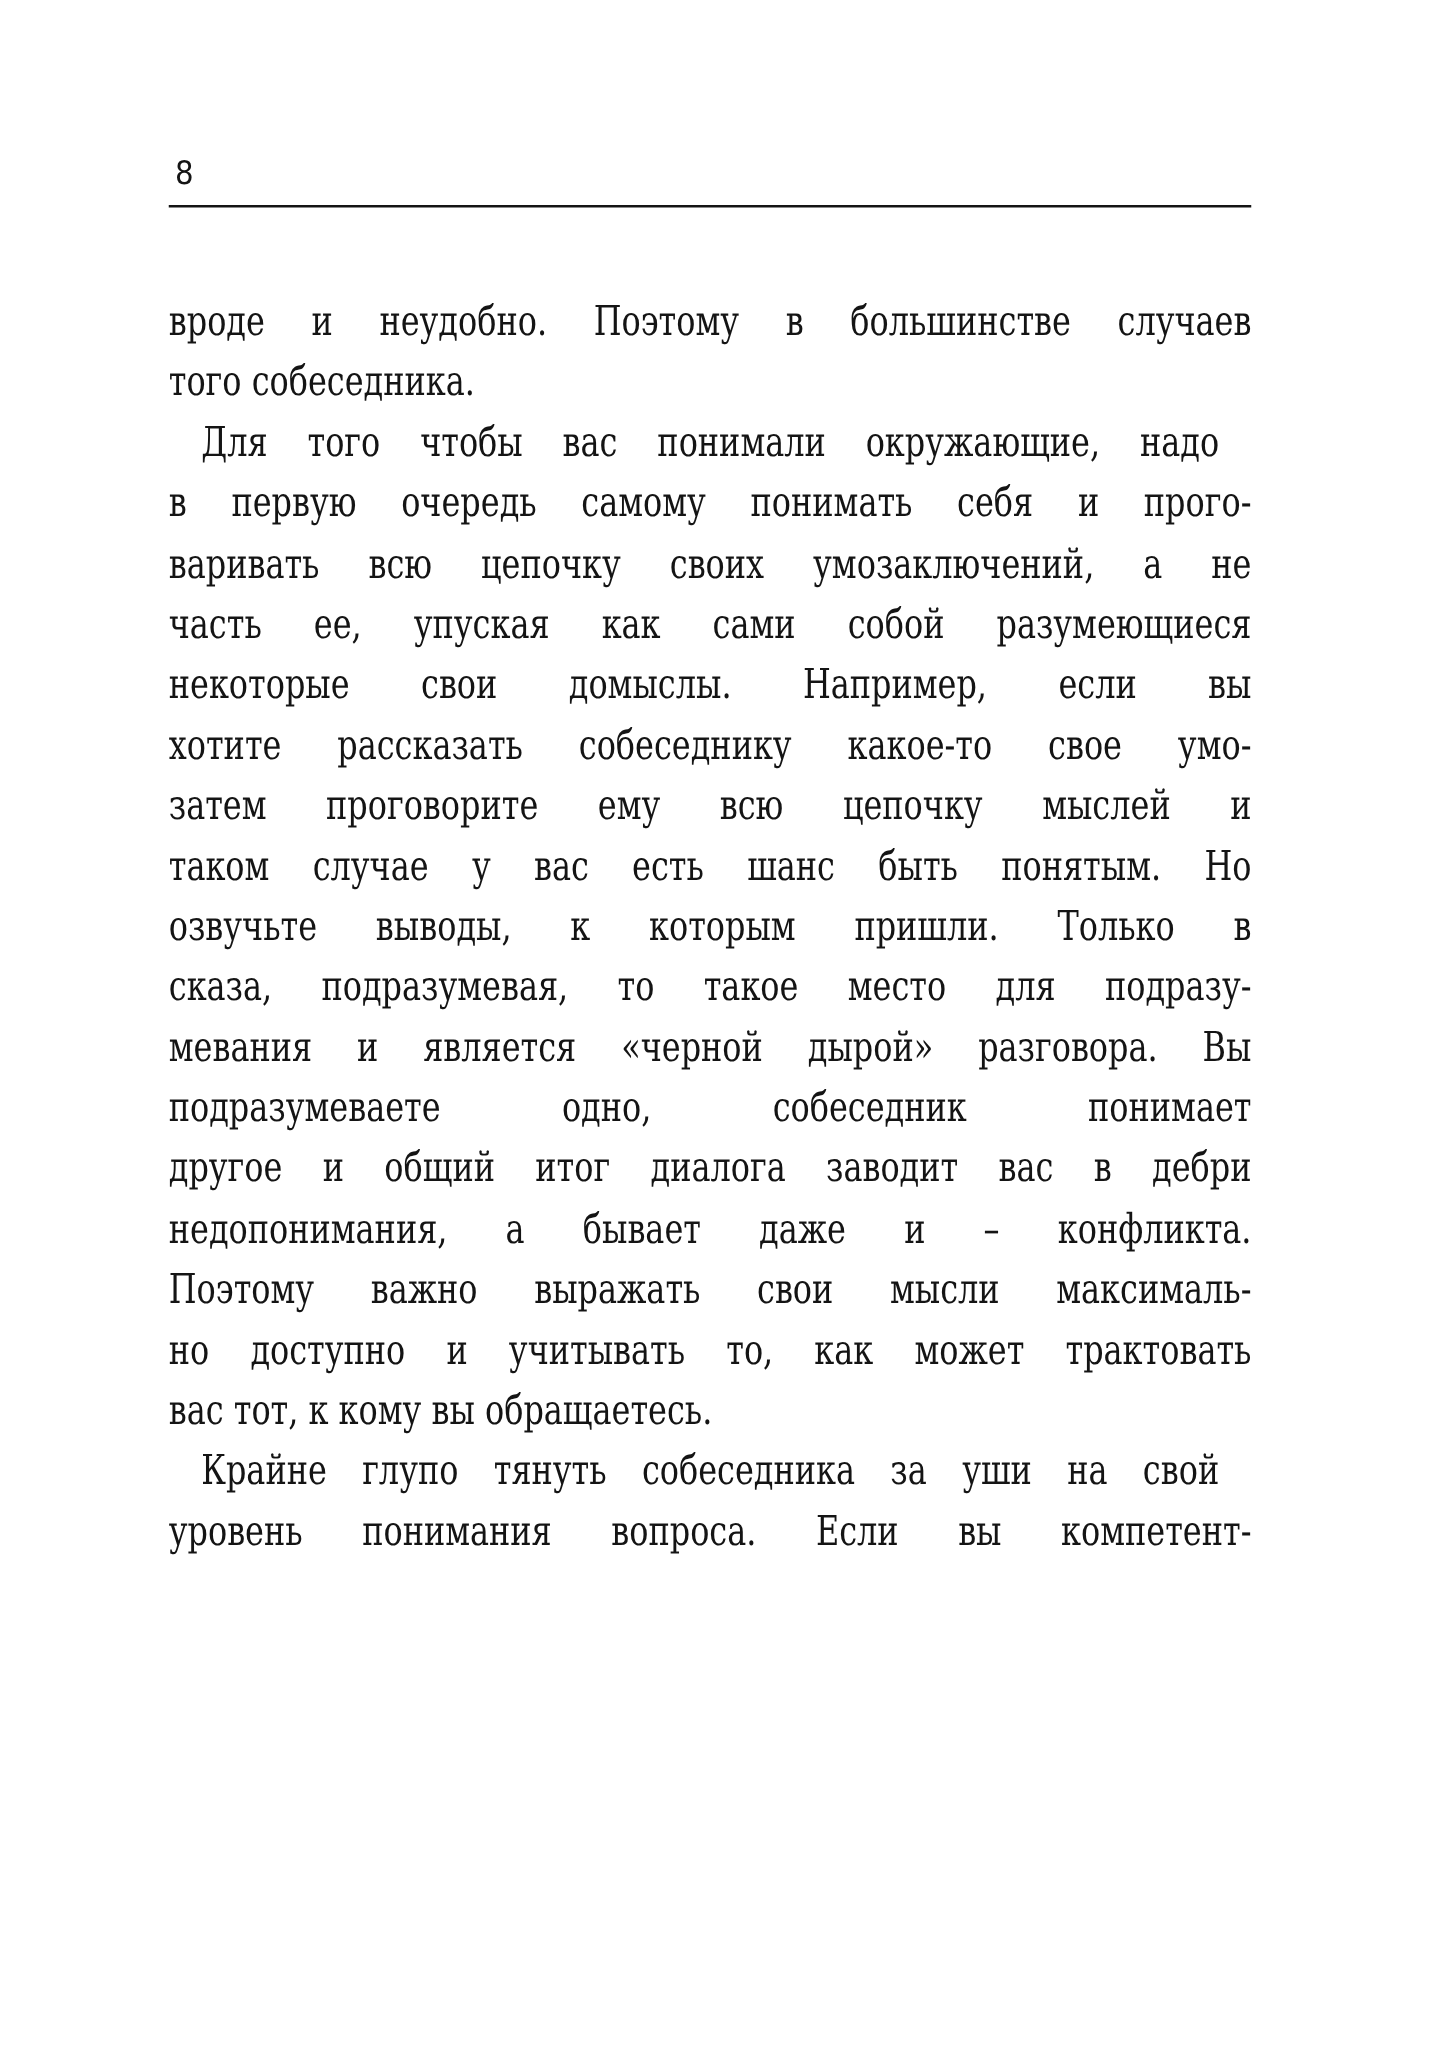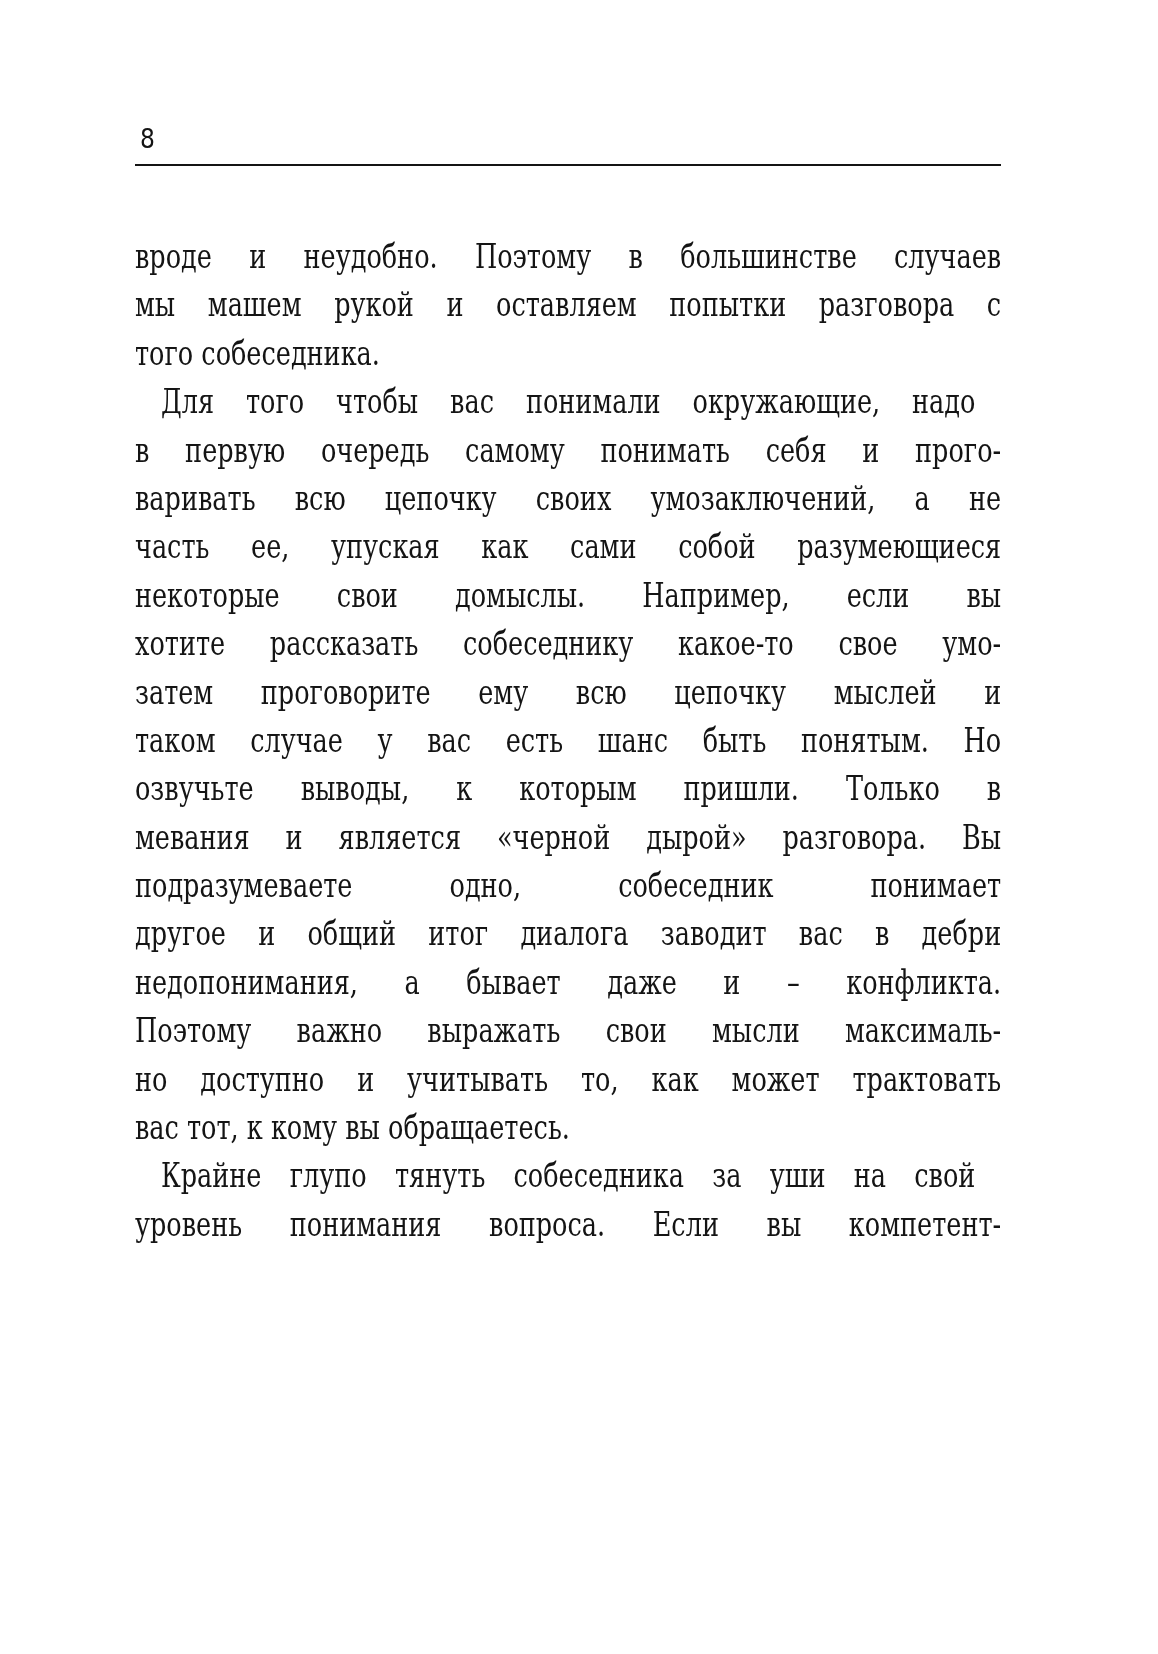--- a/index.html
+++ b/index.html
@@ -83,23 +83,20 @@
 
 <div class="page-header">
   <div class="page-number">8</div>
   <div class="header-rule"></div>
 </div>
 
 <div class="body-text">
   <div class="line justify">
       <span>вроде и неудобно. Поэтому в большинстве случаев</span>
     </div>
-  <div class="line justify">
-      <span>мы машем рукой и оставляем попытки разговора с</span>
-    </div>
   <div class="line"><span>того собеседника.</span></div>
   <div class="line indent justify">
       <span>Для того чтобы вас понимали окружающие, надо</span>
     </div>
   <div class="line justify">
       <span>в первую очередь самому понимать себя и прого-</span>
     </div>
   <div class="line justify">
       <span>варивать всю цепочку своих умозаключений, а не</span>
     </div>
@@ -115,20 +112,23 @@
   <div class="line justify">
       <span>затем проговорите ему всю цепочку мыслей и</span>
     </div>
   <div class="line justify">
       <span>таком случае у вас есть шанс быть понятым. Но</span>
     </div>
   <div class="line justify">
       <span>озвучьте выводы, к которым пришли. Только в</span>
     </div>
   <div class="line justify">
+      <span>сказа, подразумевая, то такое место для подразу-</span>
+    </div>
+  <div class="line justify">
       <span>мевания и является «черной дырой» разговора. Вы</span>
     </div>
   <div class="line justify">
       <span>подразумеваете одно, собеседник понимает</span>
     </div>
   <div class="line justify">
       <span>другое и общий итог диалога заводит вас в дебри</span>
     </div>
   <div class="line justify">
       <span>недопонимания, а бывает даже и – конфликта.</span>

